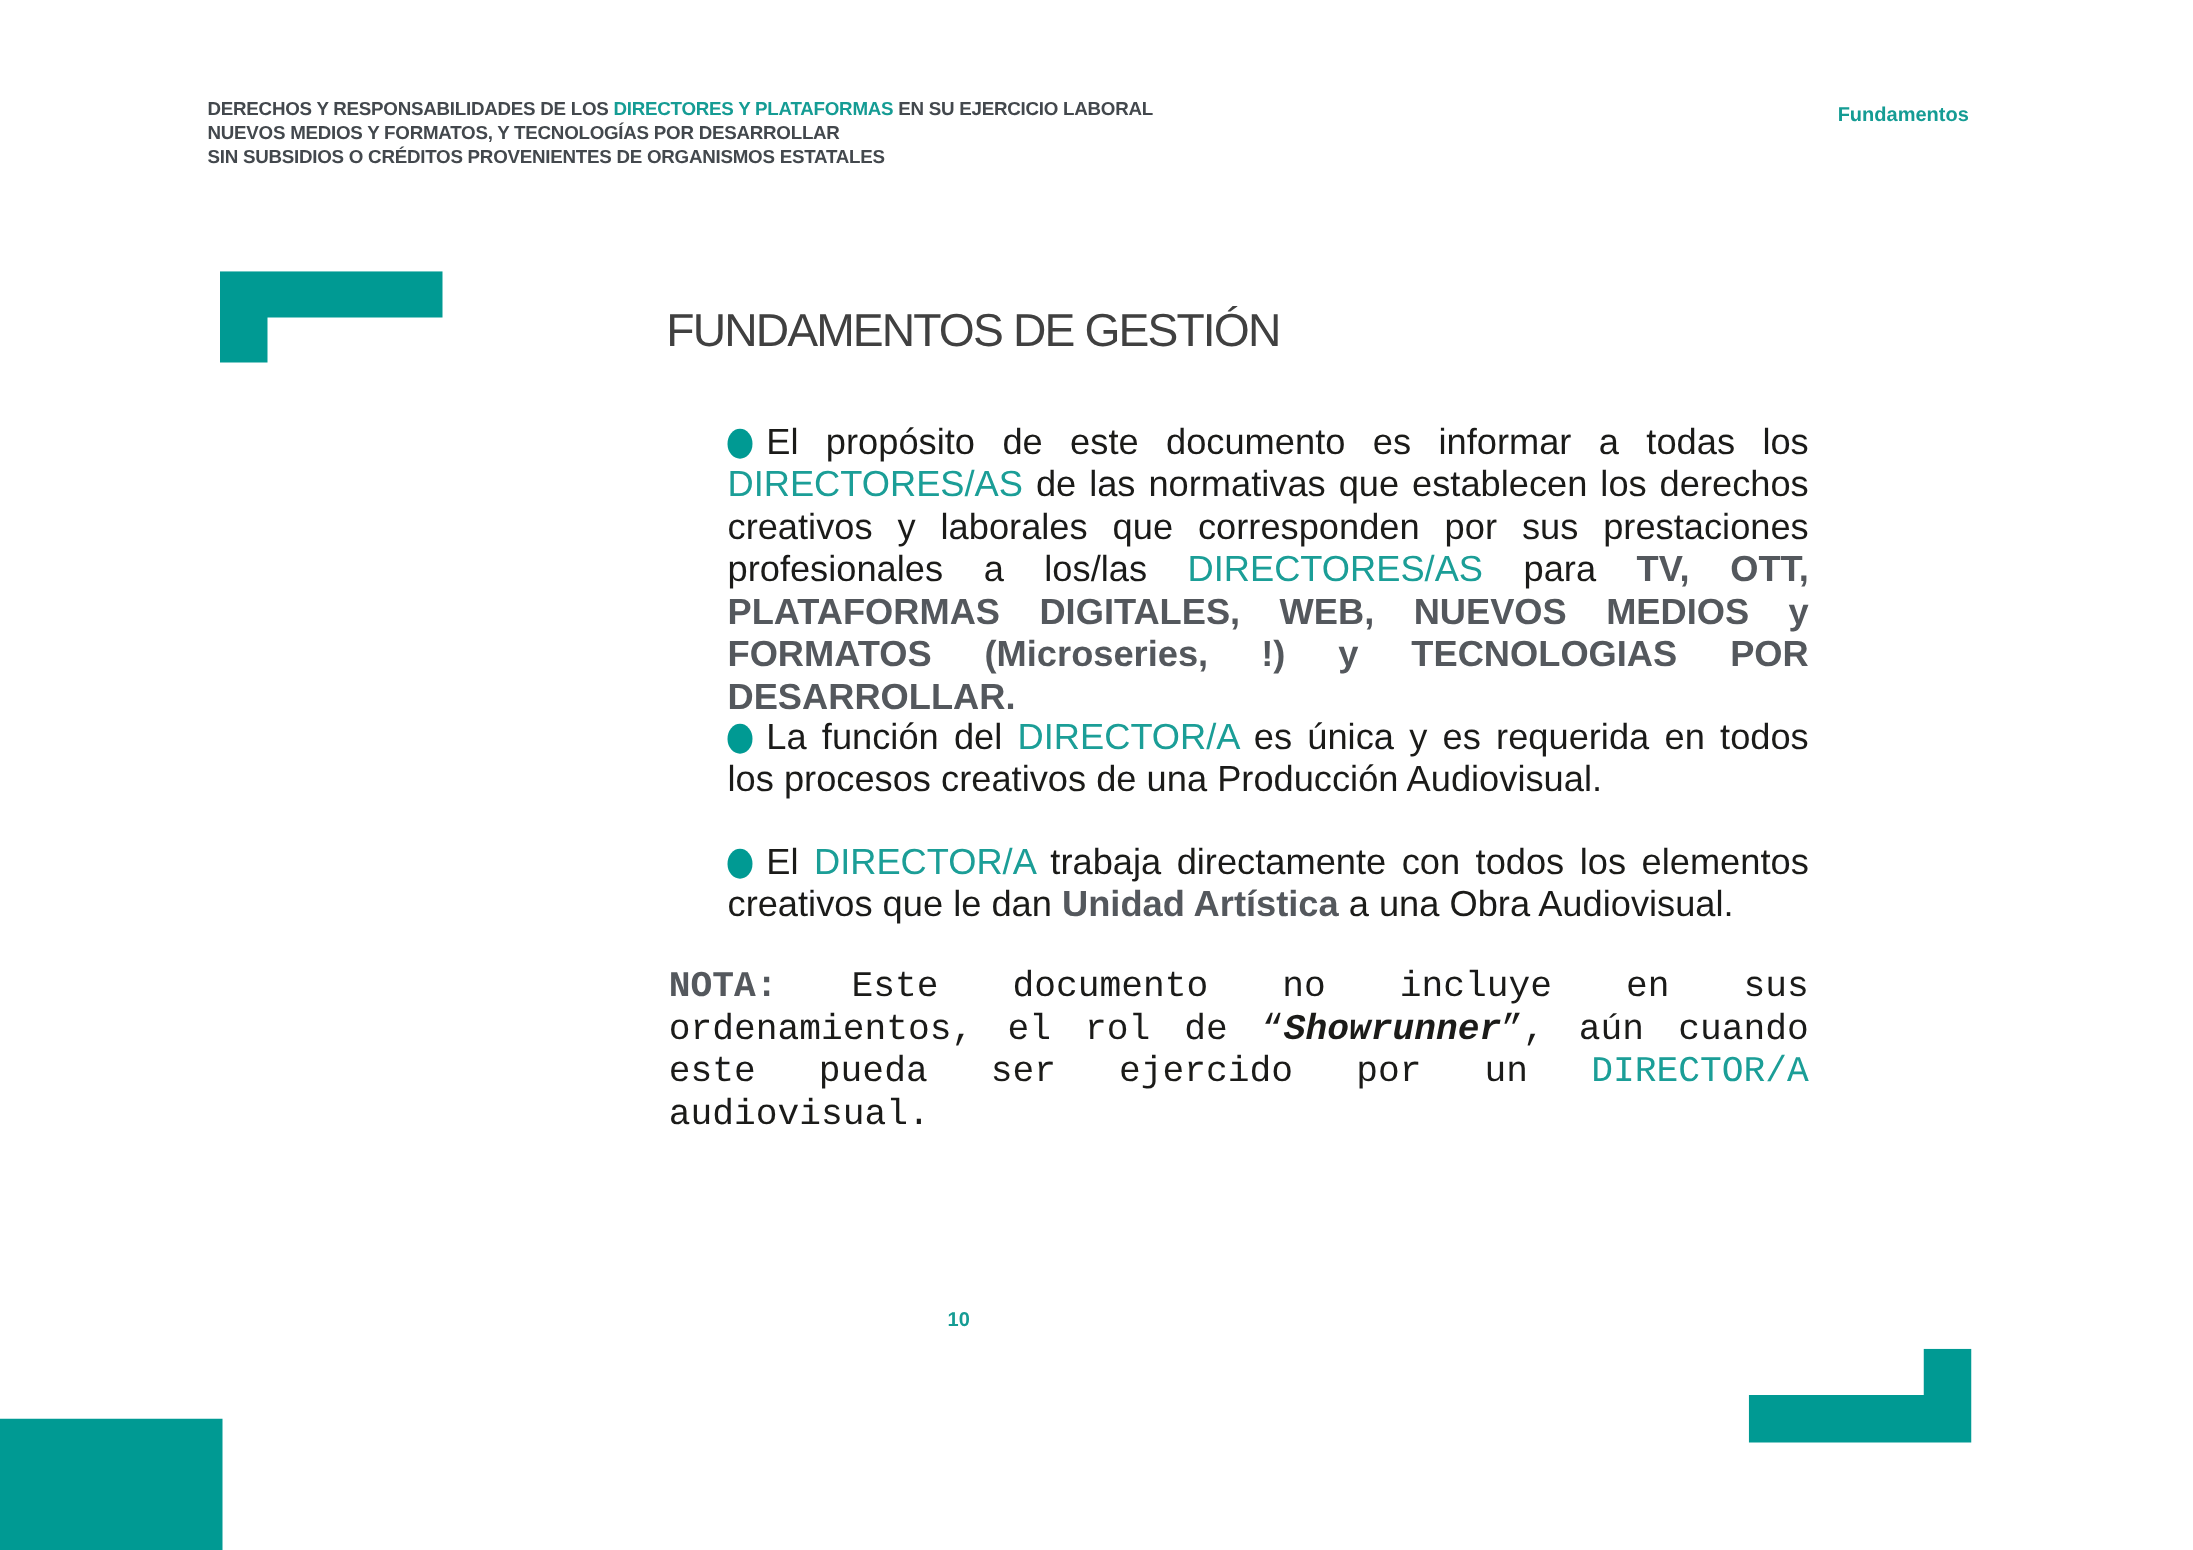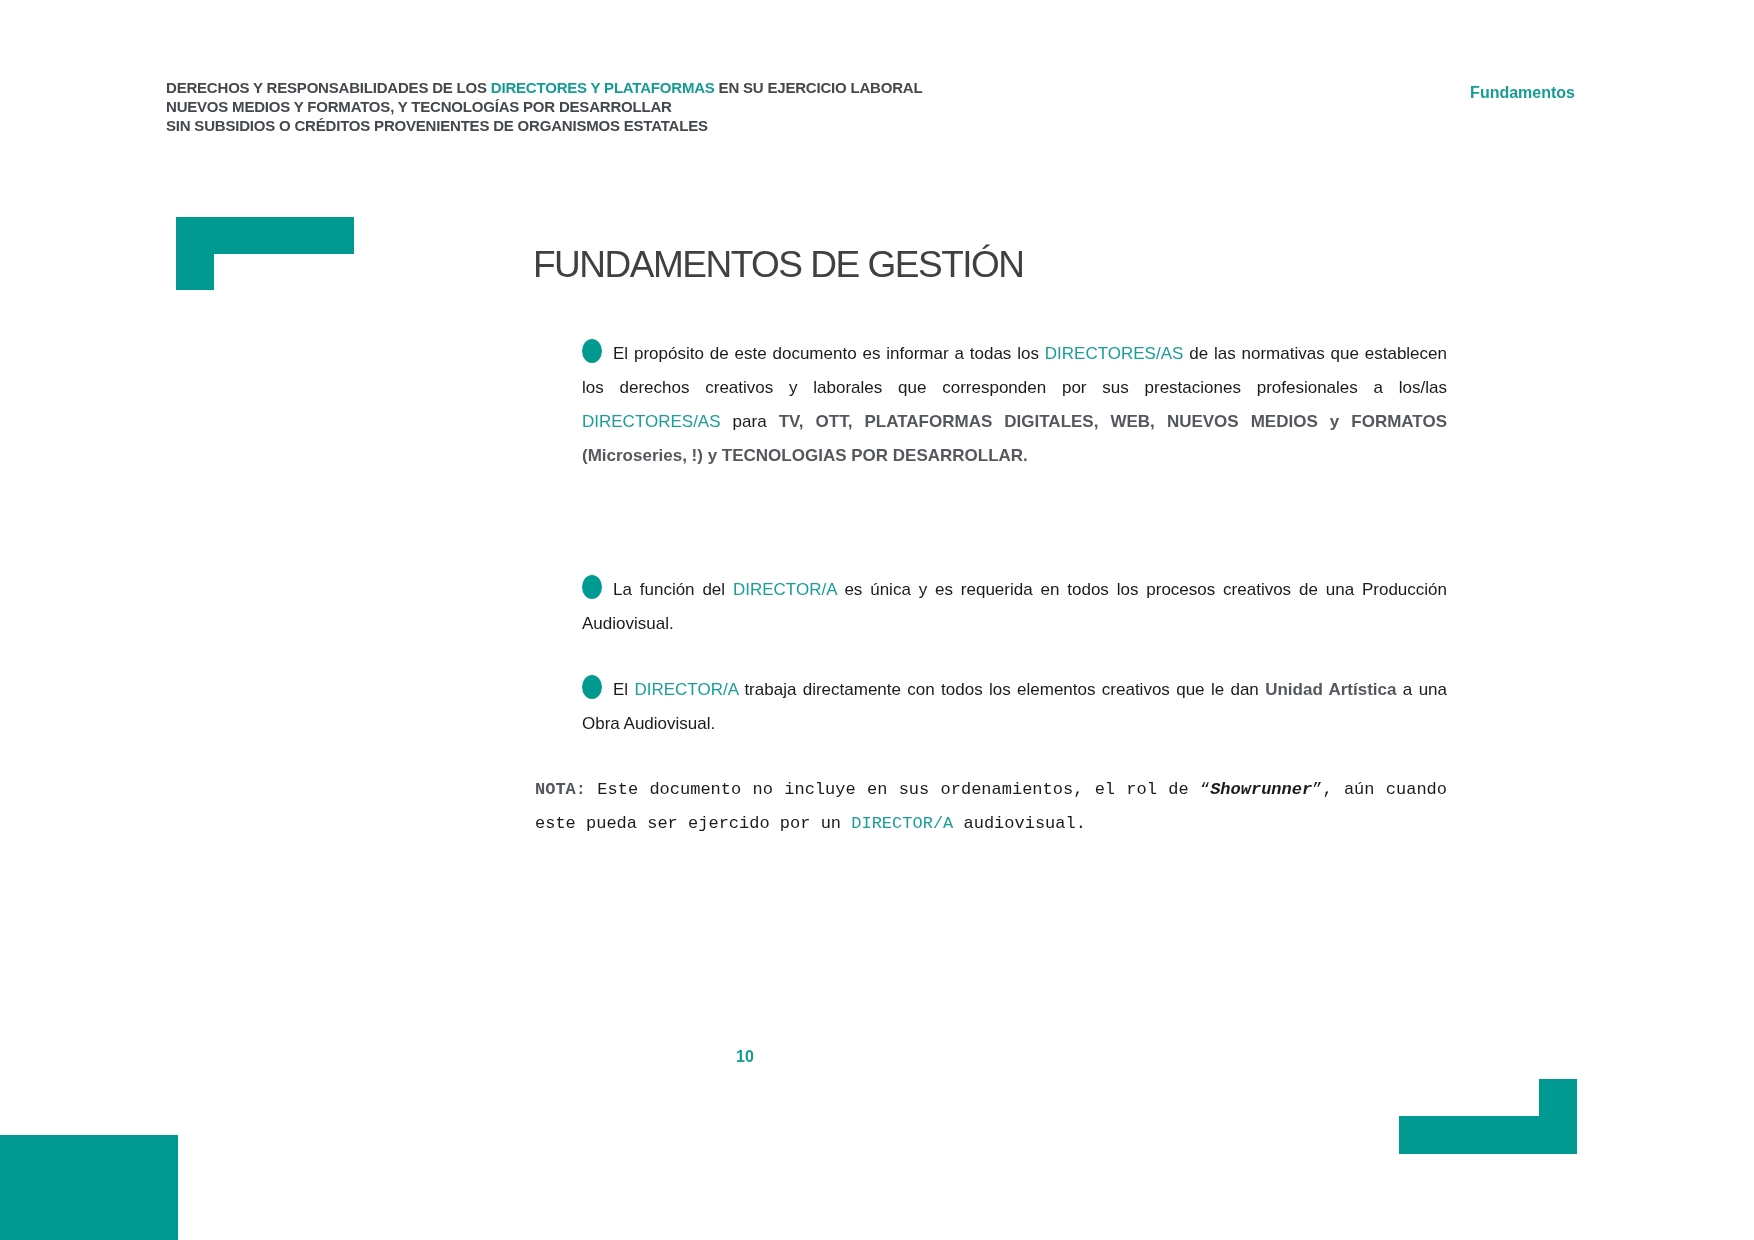--- a/index.html
+++ b/index.html
@@ -28,39 +28,39 @@
   }
   
   .page-title{
     position:absolute;left:533px;top:214px;
     font-size:37px;line-height:52px;font-weight:400;
     letter-spacing:-1.5px;color:#404040;white-space:nowrap;
   }
   
   .para{
     position:absolute;
-    font-size:17px;line-height:34px;color:#1B1B19;
+    font-size:29px;line-height:34px;color:#1B1B19;
     text-align:justify;margin:0;
   }
   .bullet-para{left:582px;width:865px;}
   .nota-para{left:535px;width:912px;}
   .bullet-marker{
     display:inline-block;width:20px;height:24px;border-radius:50%;
     margin-right:11px;vertical-align:-4px;
   }
   .seg-n{color:#1B1B19;}
   .seg-t{color:#1B9E97;}
   .seg-b{color:#54585D;font-weight:700;}
   .seg-bi{color:#1B1B19;font-weight:700;font-style:italic;}
   
   .seg-hd{color:#43484D;}
   .seg-ht{color:#159C94;}
   
   .page-number{
-    position:absolute;left:715px;top:1048px;width:60px;
+    position:absolute;left:737px;top:1048px;width:60px;
     text-align:center;font-size:16px;font-weight:700;color:#159C94;
   }
 </style>
 </head>
 <body>
 
 <div class="page">
 
   <div class="header-left">
     <div class="hline"><span class="seg-hd">DERECHOS Y RESPONSABILIDADES DE LOS </span><span class="seg-ht">DIRECTORES Y PLATAFORMAS</span><span class="seg-hd"> EN SU EJERCICIO LABORAL</span></div>

